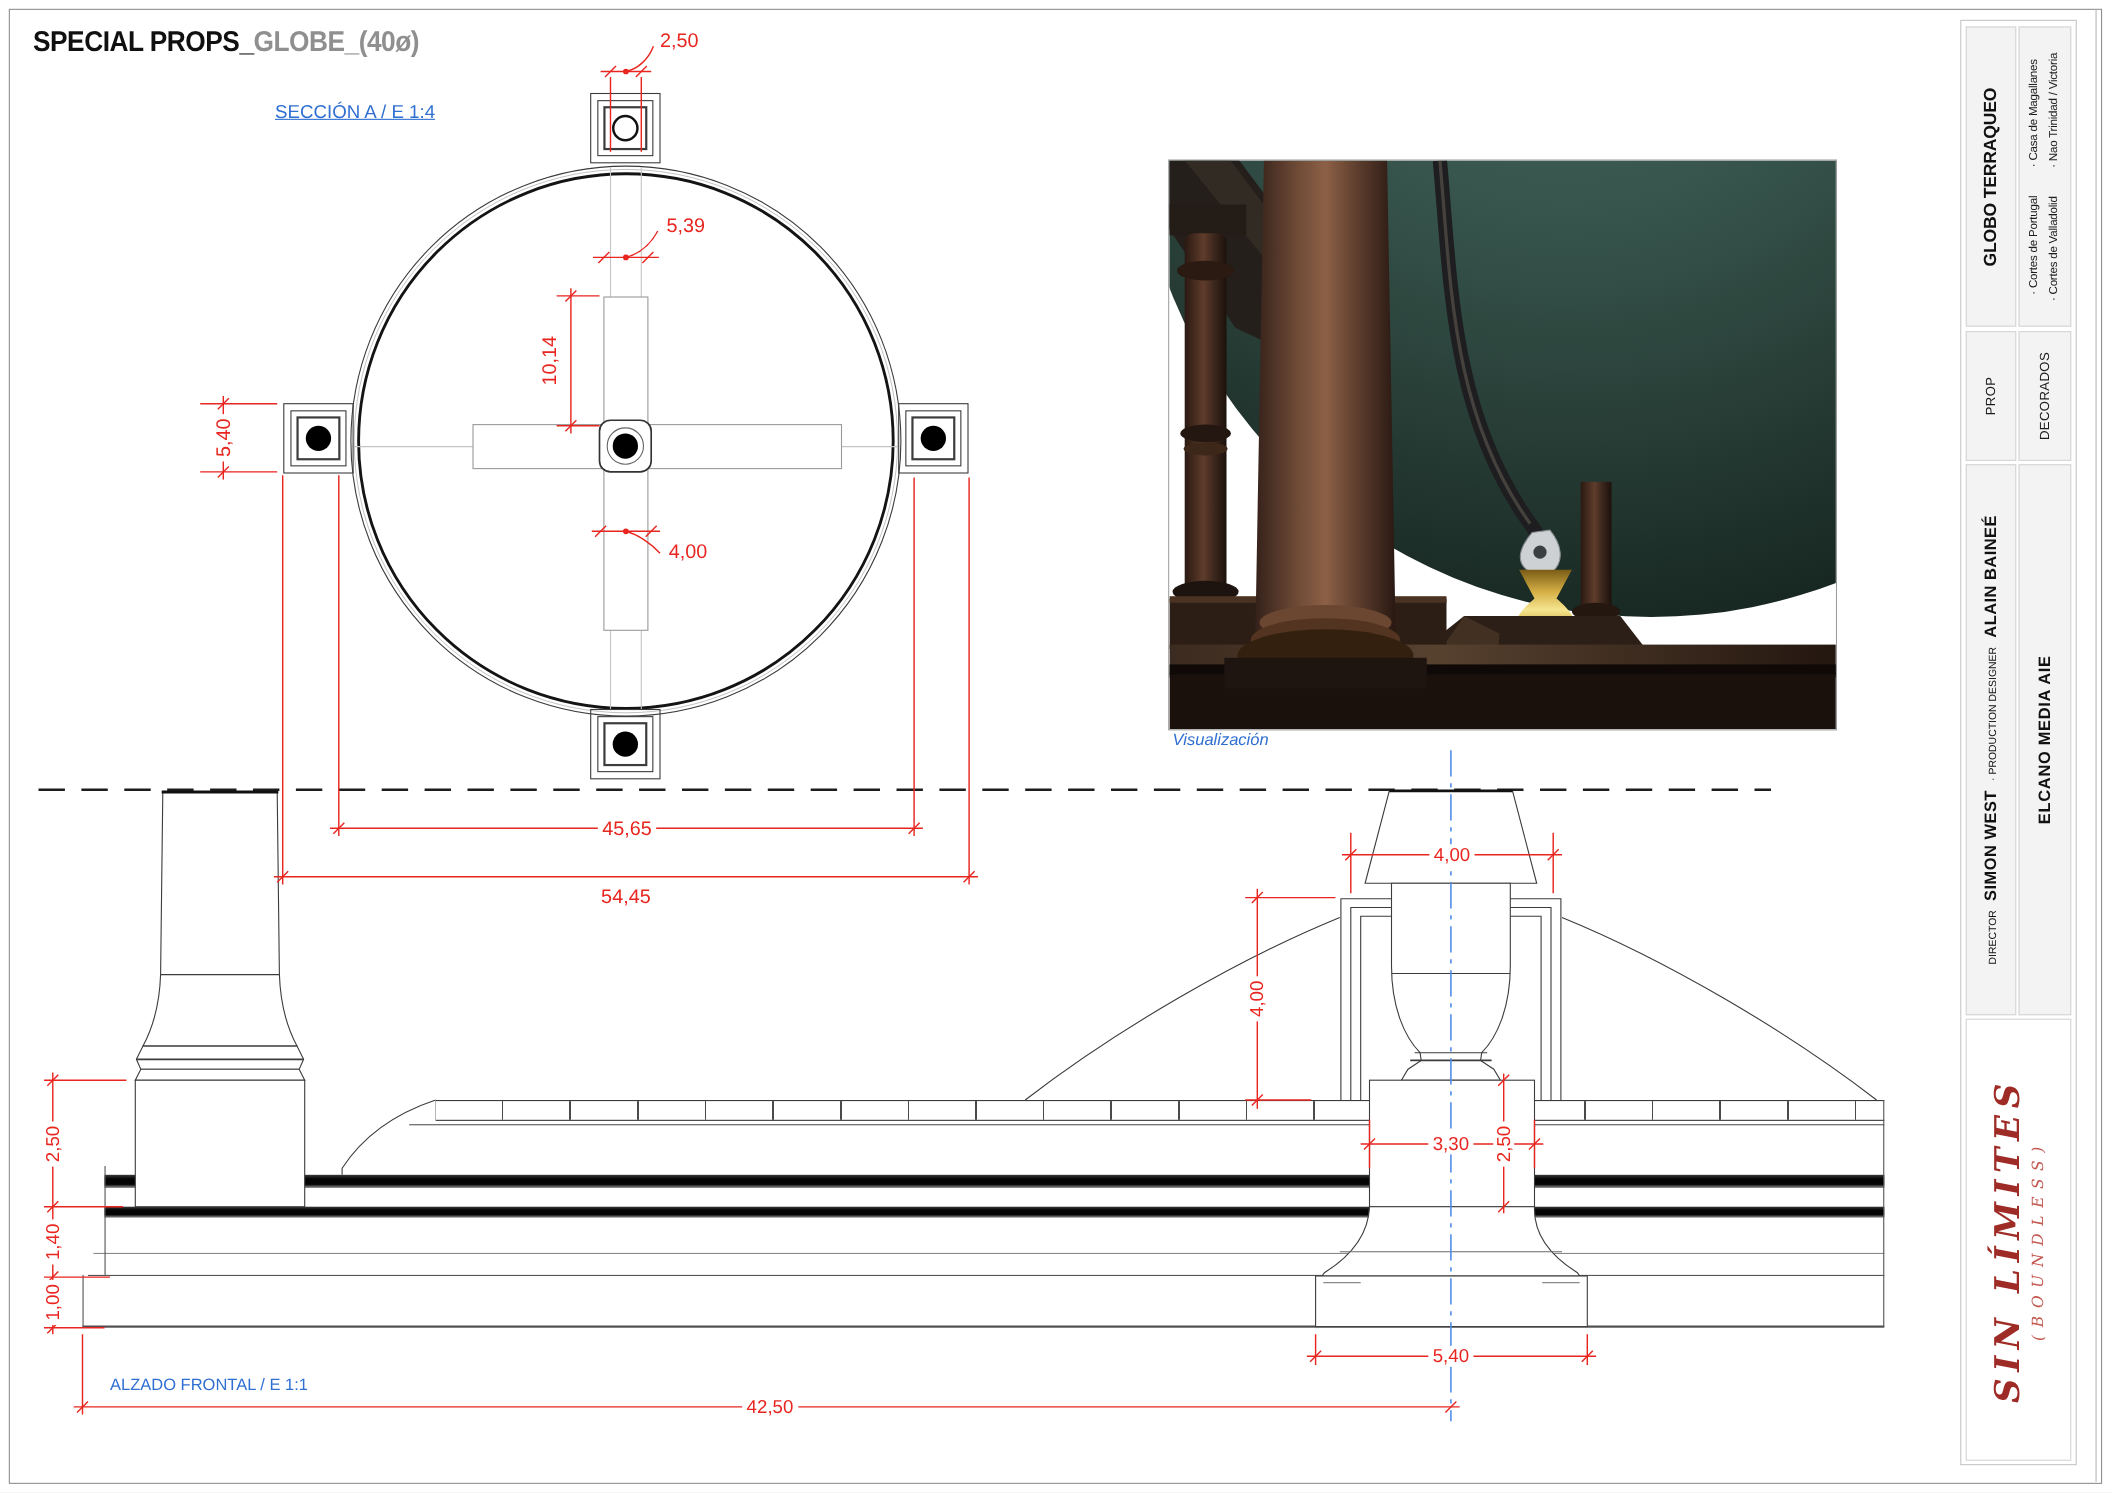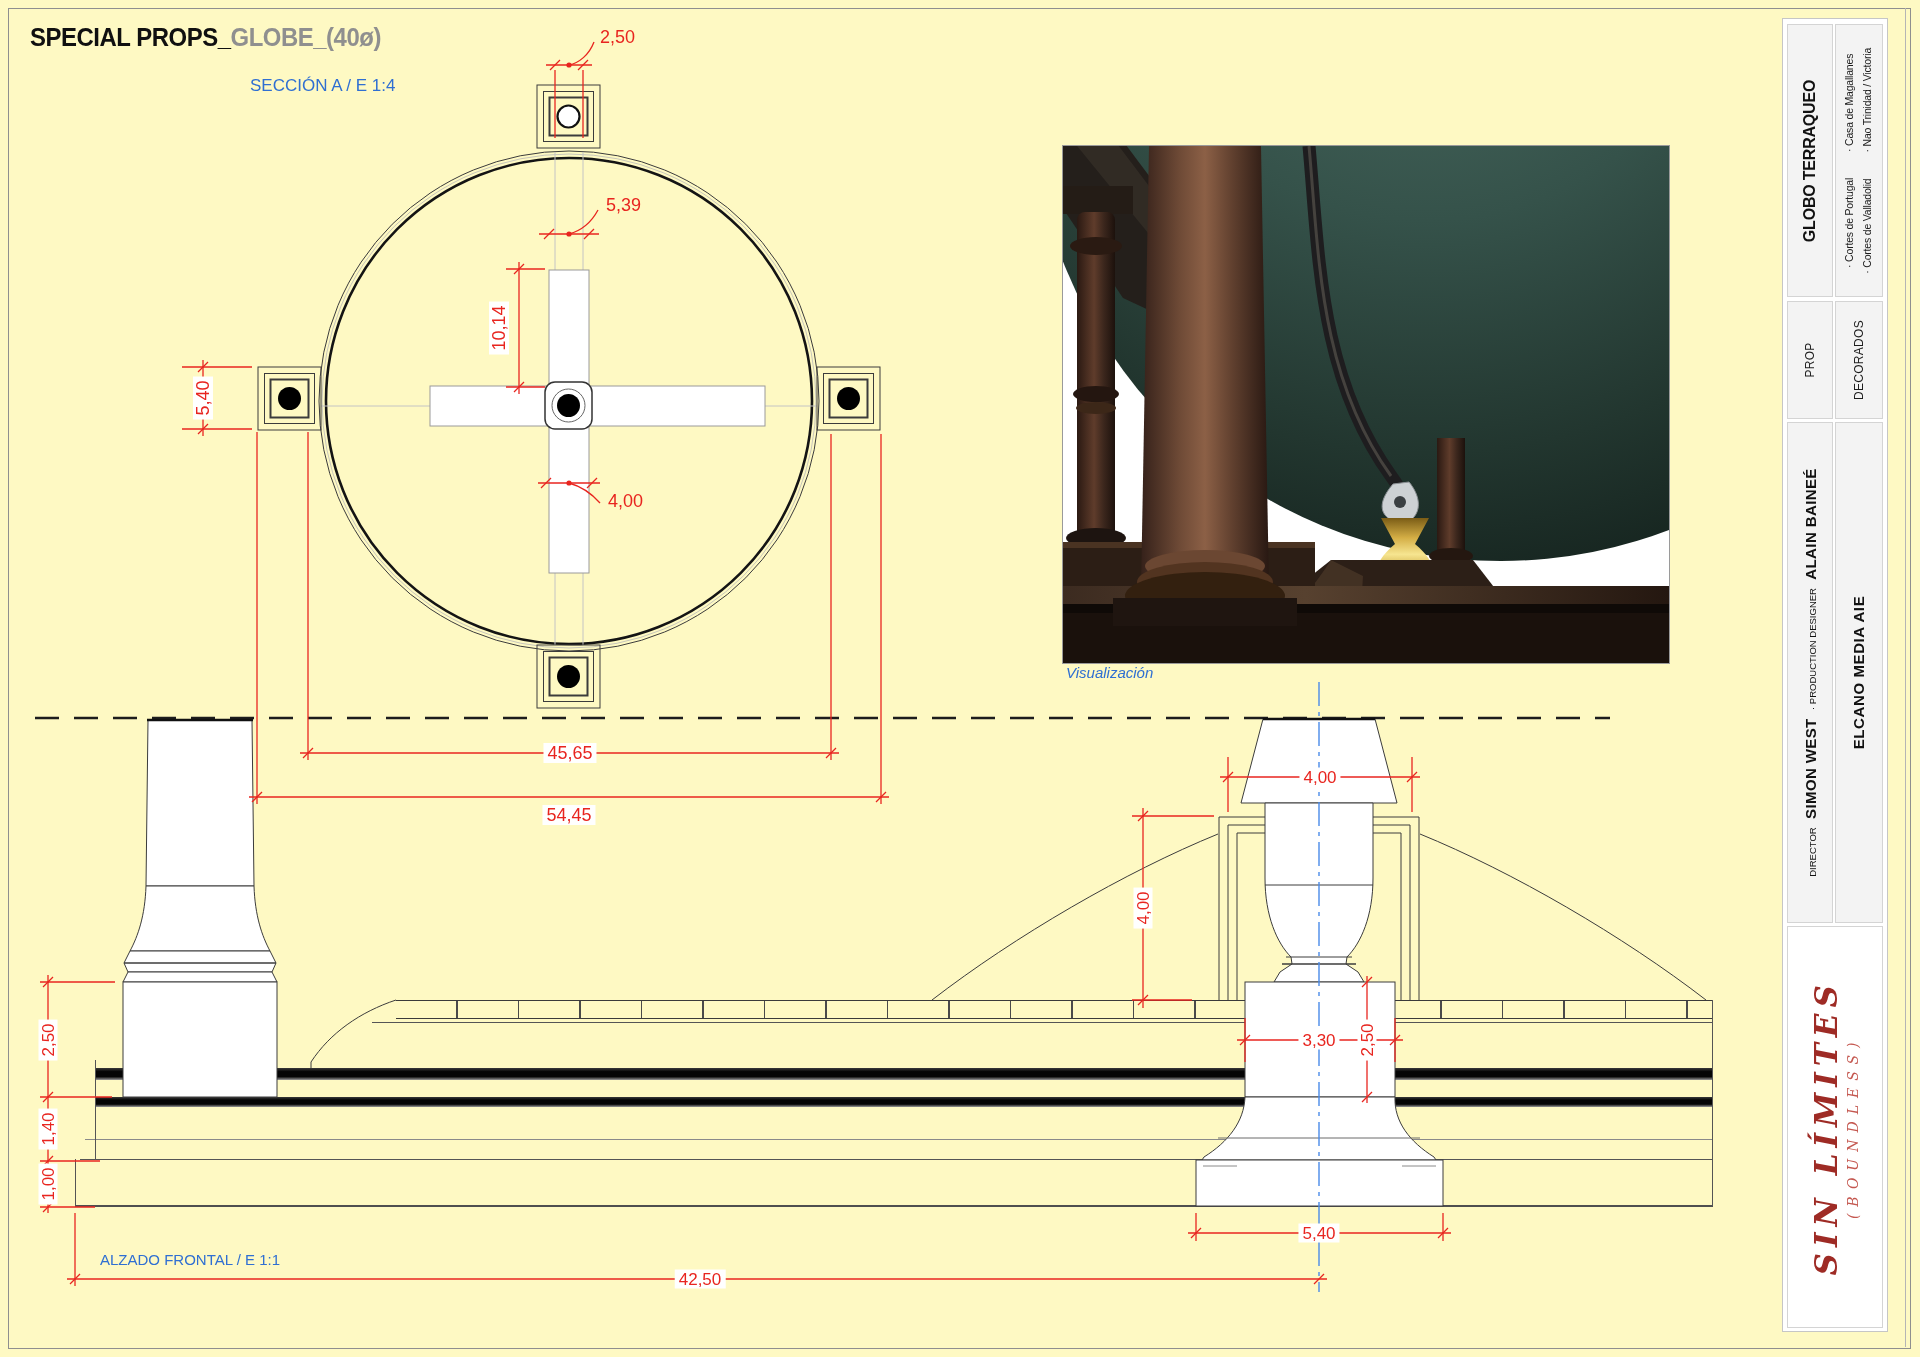--- a/index.html
+++ b/index.html
@@ -1,16 +1,16 @@
 <!DOCTYPE html>
 <html><head>
 <meta charset="utf-8">
 <style>
   html,body{margin:0;padding:0;background:#e8e8e8;}
-  #stage{position:relative;width:1920px;height:1357px;background:#fef9c3;overflow:hidden;
+  #stage{position:relative;width:1920px;height:1357px;background:#ffffff;overflow:hidden;
          font-family:"Liberation Sans",sans-serif;}
   .abs{position:absolute;}
   .sheet-border{position:absolute;left:8px;top:8px;width:1901px;height:1339px;
                 border:1px solid #8f8f8f;}
   .sheet-border2{position:absolute;left:1905px;top:8px;width:0;height:1339px;border-left:1px solid #b5b5b5;}
 
   
   .sheet-title{position:absolute;left:30px;top:22px;font-size:26px;font-weight:bold;
                letter-spacing:-0.5px;transform:scaleX(.92);transform-origin:left center;white-space:nowrap;}
   .sheet-title .t1{color:#101010;}
@@ -345,21 +345,21 @@
       <line x1="40" y1="1161" x2="100" y2="1161"></line>
         <line x1="40" y1="1207" x2="95" y2="1207"></line>
     </g>
     <g fill="#e8251f" stroke="none">
       <circle cx="569" cy="65" r="2.6"></circle>
         <circle cx="569" cy="234" r="2.6"></circle>
         <circle cx="569" cy="483" r="2.6"></circle>
     </g>
   </svg>
 
-  <div class="blue-label" style="left:250px;top:76px;">SECCIÓN A / E 1:4</div>
+  <div class="blue-label" style="left:250px;top:92px;text-decoration:underline;">SECCIÓN A / E 1:4</div>
   <div class="blue-label small italic" style="left:1066px;top:664px;">Visualización</div>
   <div class="blue-label small" style="left:100px;top:1235px;margin-top:16px;">ALZADO FRONTAL / E 1:1</div>
 
   <div class="dim big" style="left:600px;top:28px;">2,50</div>
   <div class="dim big" style="left:606px;top:196px;">5,39</div>
   <div class="dim big rot wbg" style="left:499px;top:328px;">10,14</div>
   <div class="dim big rot wbg" style="left:203px;top:398px;">5,40</div>
   <div class="dim big" style="left:608px;top:492px;">4,00</div>
   <div class="dim big ctr wbg" style="left:570px;top:753px;">45,65</div>
   <div class="dim big ctr wbg" style="left:569px;top:797px;margin-top:18px;">54,45</div>

